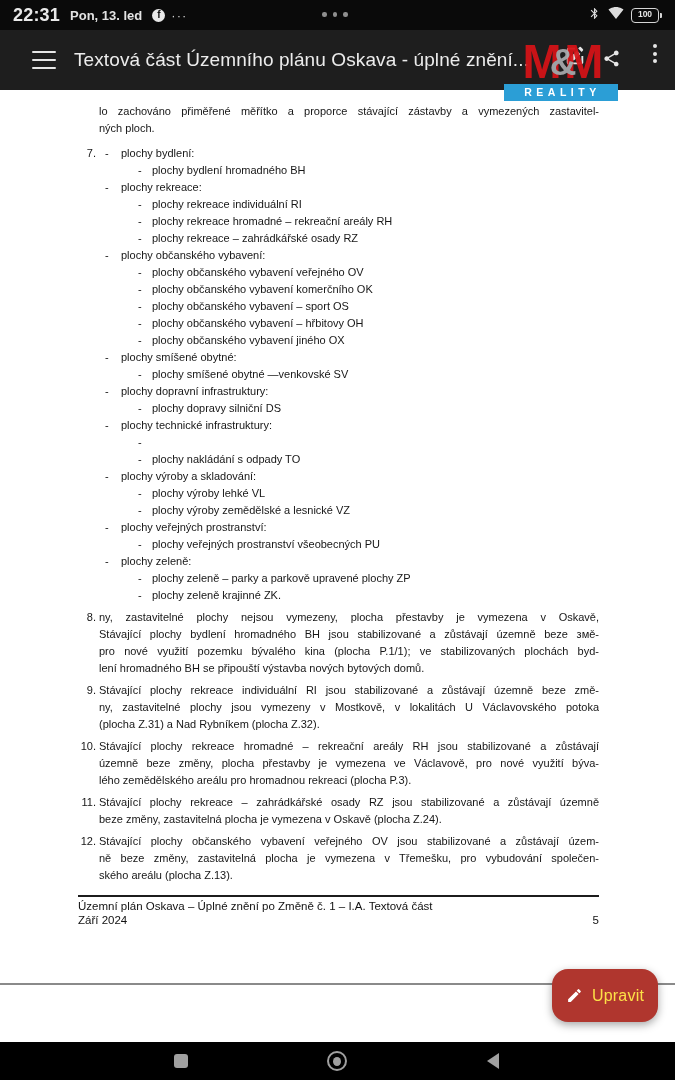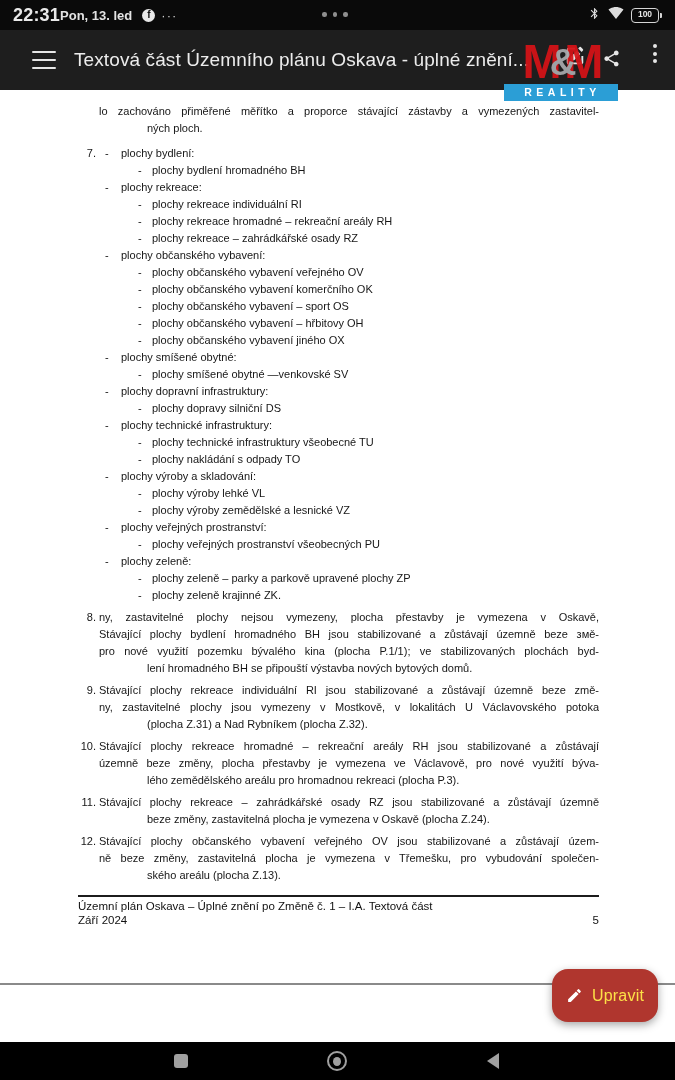--- a/index.html
+++ b/index.html
@@ -2,21 +2,21 @@
 <html><head>
 <meta charset="utf-8">
 <style>
   html,body{margin:0;padding:0;background:#000;}
   .screen{position:relative;width:675px;height:1080px;background:#fff;overflow:hidden;
           font-family:"Liberation Sans",sans-serif;}
   
   .status-bar{position:absolute;left:0;top:0;width:675px;height:30px;background:#0a0a0a;
               display:flex;align-items:center;box-sizing:border-box;padding:0 13px;color:#e9e9e9;}
   .sb-time{font-size:18px;font-weight:700;letter-spacing:.2px;}
-  .sb-date{font-size:13px;font-weight:600;color:#e3e3e3;}
+  .sb-date{font-size:13px;margin-left:10px;font-weight:600;color:#e3e3e3;}
   .sb-fb{width:13px;height:13px;border-radius:50%;background:#e8e8e8;color:#101010;
          font-size:10px;font-weight:700;display:flex;align-items:center;justify-content:center;
          margin-left:10px;line-height:1;}
   .sb-more{font-size:13px;color:#cfcfcf;margin-left:6px;letter-spacing:1px;}
   .sb-center-dots{position:absolute;left:322px;top:12px;display:flex;gap:6px;}
   .sb-center-dots i{width:4.5px;height:4.5px;border-radius:50%;background:#8f8f8f;}
   .sb-right{margin-left:auto;display:flex;align-items:center;gap:7px;}
   .battery{display:flex;align-items:center;}
   .battery .shell{border:1.2px solid #d6d6d6;border-radius:4px;width:26px;height:13px;
                   display:flex;align-items:flex-start;justify-content:center;}
@@ -41,21 +41,21 @@
             font-weight:800;letter-spacing:-4px;line-height:44px;}
   .logo .mm .m{font-size:47px;color:#d41317;transform:scaleY(1.02);}
   .logo .mm .amp{font-size:37px;color:#a7a9ac;margin:0 -8px;position:relative;z-index:2;top:1px;}
   .logo .bar{height:17px;background:#2b9ed6;color:#fff;font-size:10.5px;font-weight:700;
              letter-spacing:4.5px;text-align:center;line-height:17px;padding-left:3px;box-sizing:border-box;}
   
   .doc{position:absolute;left:0;top:90px;width:675px;height:952px;background:#fff;color:#161616;}
   .doc-content{position:absolute;left:78px;top:13px;width:521px;font-size:11px;line-height:17px;}
   .intro{padding-left:21px;}
   .jline{max-height:17px;overflow:hidden;text-align:justify;text-align-last:justify;}
-  .jline.last{text-align:left;text-align-last:left;margin-left:48px;}
+  .jline.last{text-align:left;text-align-last:left;}
   .item{display:flex;margin-top:5px;}
   .item:first-of-type{margin-top:8px;}
   .num{width:18px;text-align:right;flex:0 0 18px;margin-right:3px;}
   .body{flex:1;min-width:0;}
   .row{display:flex;}
   .row .dash{flex:0 0 auto;}
   .l1{padding-left:6px;}
   .l1 .dash{width:16px;}
   .l2{padding-left:39px;}
   .l2 .dash{width:14px;}
@@ -219,21 +219,20 @@
               <div class="row l2">
                 <span class="dash">-</span>
                 <span>plochy dopravy silniční DS</span>
               </div>
               <div class="row l1">
                 <span class="dash">-</span>
                 <span>plochy technické infrastruktury:</span>
               </div>
               <div class="row l2">
                 <span class="dash">-</span>
-                <span>plochy technické infrastruktury všeobecné TU</span>
               </div>
               <div class="row l2">
                 <span class="dash">-</span>
                 <span>plochy nakládání s odpady TO</span>
               </div>
               <div class="row l1">
                 <span class="dash">-</span>
                 <span>plochy výroby a skladování:</span>
               </div>
               <div class="row l2">

